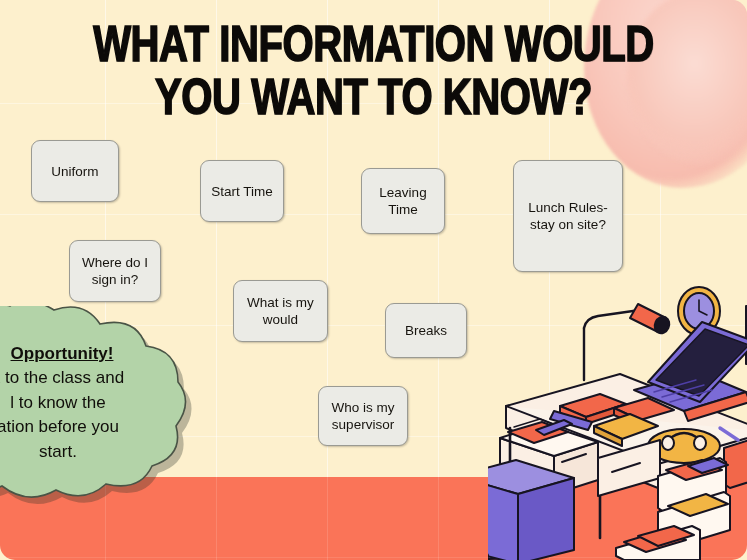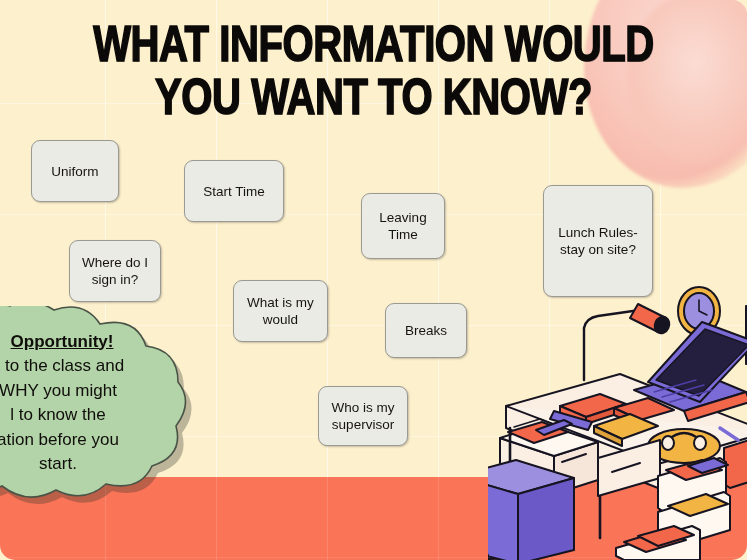--- a/index.html
+++ b/index.html
@@ -108,23 +108,23 @@
   <div class="blob"></div>
   <div class="blob2"></div>
 
   <div class="band">
     <div class="grid2"></div>
   </div>
 
   <div class="title">What information would you want to know?</div>
 
   <div class="note" style="left:31px;top:140px;width:88px;height:62px;">Uniform</div>
-  <div class="note" style="left:184px;top:160px;width:100px;height:62px;">Start Time</div>
-  <div class="note" style="left:361px;top:168px;width:84px;height:66px;margin-top:25px;">Leaving Time</div>
-  <div class="note" style="left:543px;top:160px;width:110px;height:112px;margin-top:25px;">Lunch Rules- stay on site?</div>
+  <div class="note" style="left:200px;top:160px;width:84px;height:62px;">Start Time</div>
+  <div class="note" style="left:361px;top:168px;width:84px;height:66px;">Leaving Time</div>
+  <div class="note" style="left:513px;top:160px;width:110px;height:112px;">Lunch Rules- stay on site?</div>
   <div class="note" style="left:69px;top:240px;width:92px;height:62px;">Where do I sign in?</div>
   <div class="note" style="left:233px;top:280px;width:95px;height:62px;">What is my would</div>
   <div class="note" style="left:385px;top:303px;width:82px;height:55px;">Breaks</div>
   <div class="note" style="left:318px;top:386px;width:90px;height:60px;">Who is my supervisor</div>
 
   <div class="illus">
     <svg width="280" height="280" viewBox="0 0 280 280">
       <g stroke="#171421" stroke-width="2" stroke-linejoin="round" stroke-linecap="round" fill="none">
 
         <ellipse cx="211" cy="31" rx="21" ry="24" fill="#F2B544" stroke="#171421"></ellipse>
@@ -225,20 +225,19 @@
       <g>
         <path d="M52 34 Q58 6 92 8 Q104 -8 132 0 Q150 -12 176 4 Q206 -6 222 18
                  Q258 10 268 40 Q300 44 300 76 Q316 96 298 120 Q306 150 274 160
                  Q262 186 228 178 Q206 198 178 184 Q150 200 124 180 Q92 194 72 168
                  Q36 172 28 142 Q-2 134 2 102 Q-12 76 10 56 Q14 34 52 34 Z" fill="#B3D3A8" stroke="#4A5446" stroke-width="1.6"></path>
       </g>
     </svg>
     <div class="cloud-text">
       <div class="hd">Opportunity!</div>
       <div>k to the class and</div>
-      <div>WHY you might</div>
       <div>l to know the</div>
       <div>ation before you</div>
       <div>start.</div>
     </div>
   </div>
 
 </div>
 
 </body></html>

